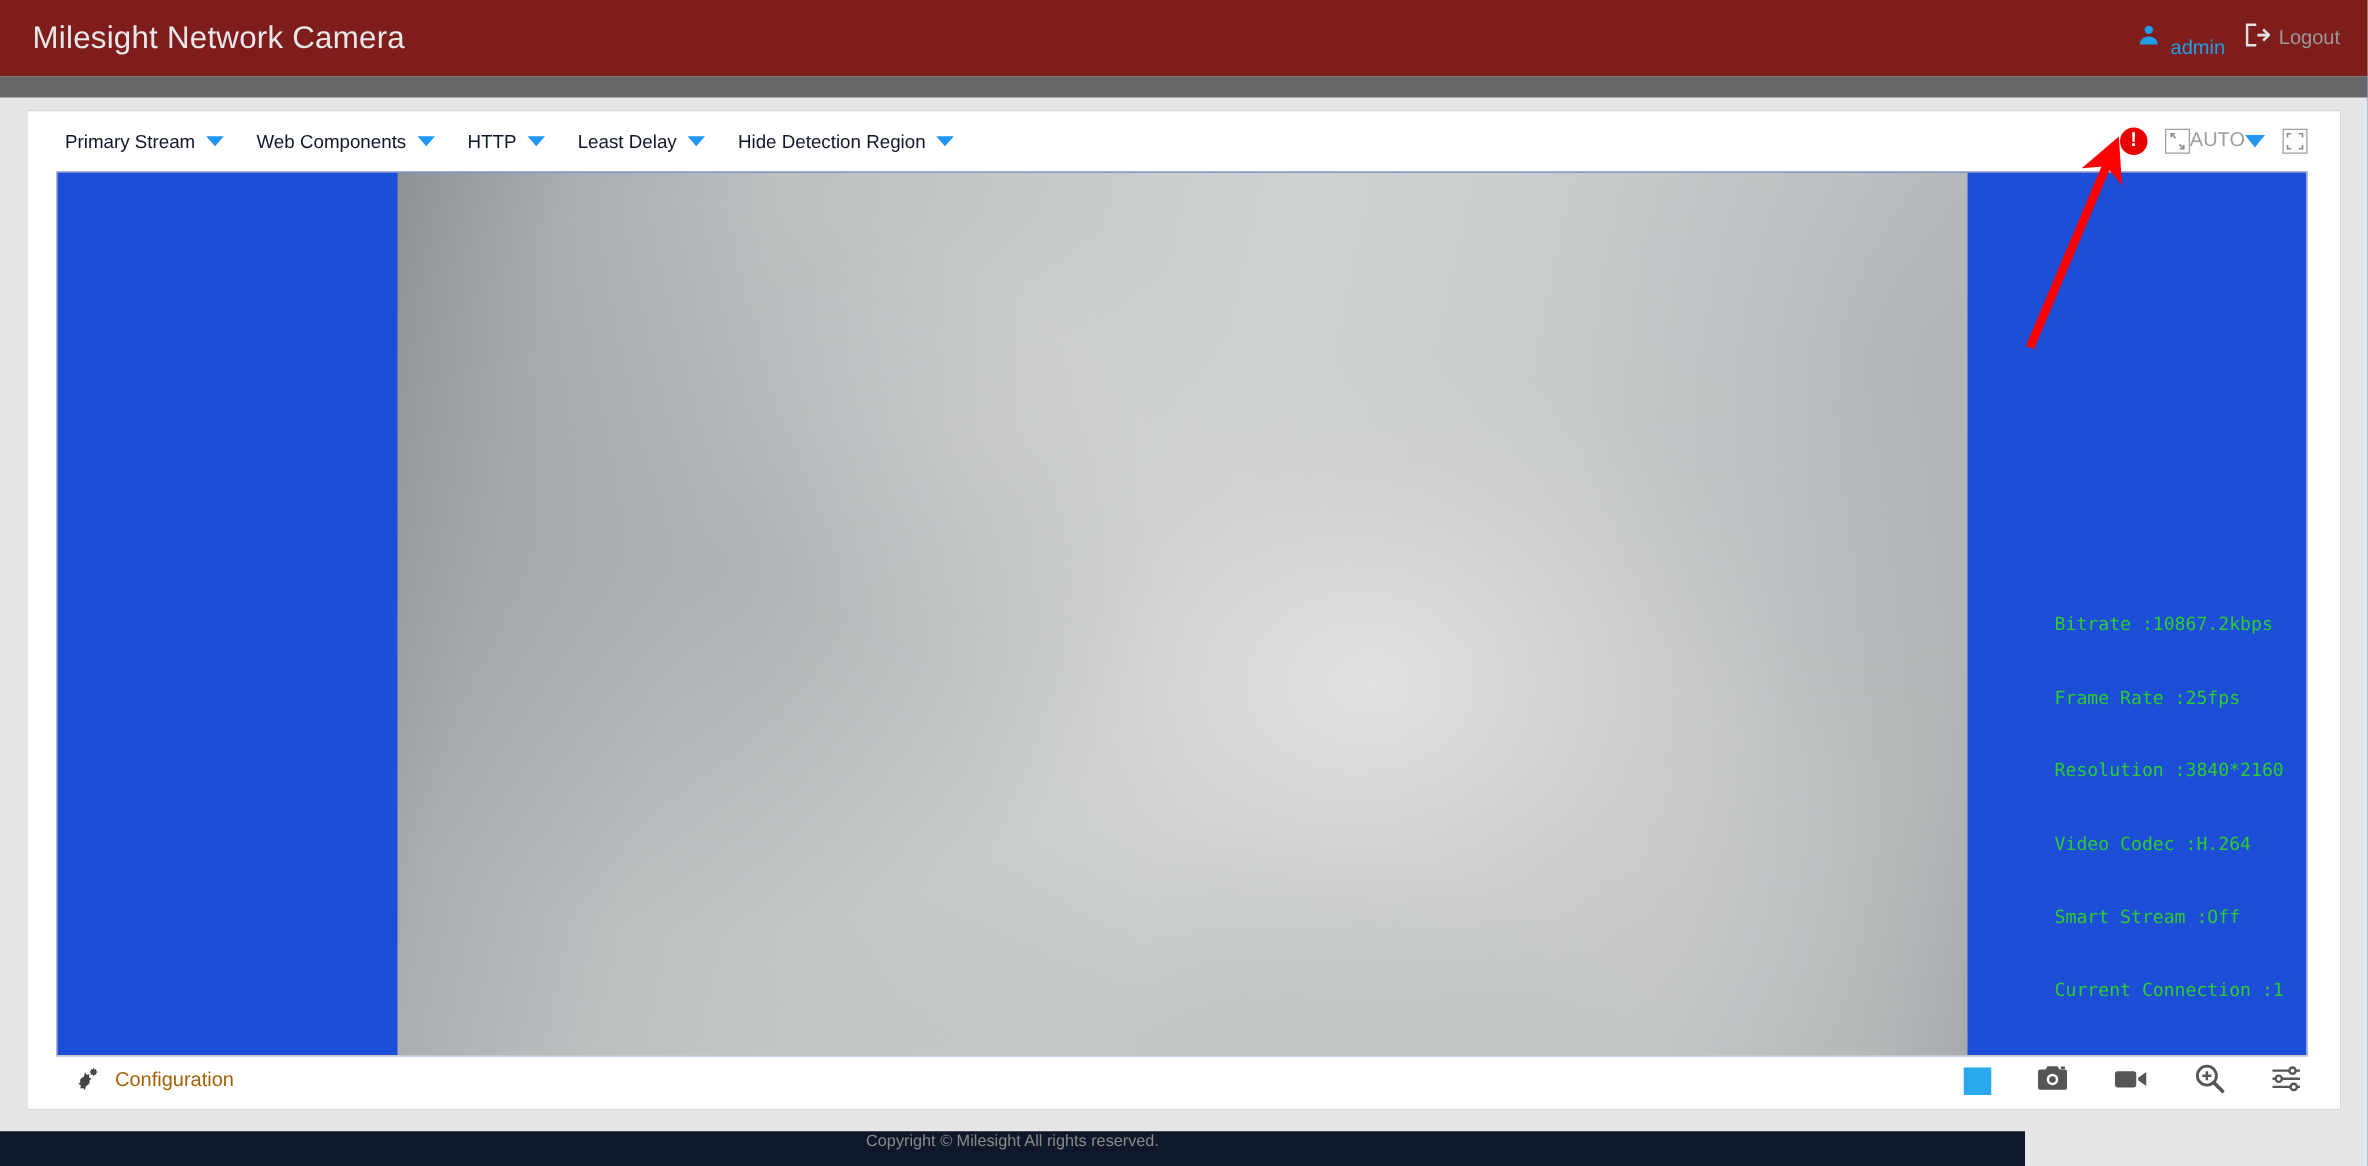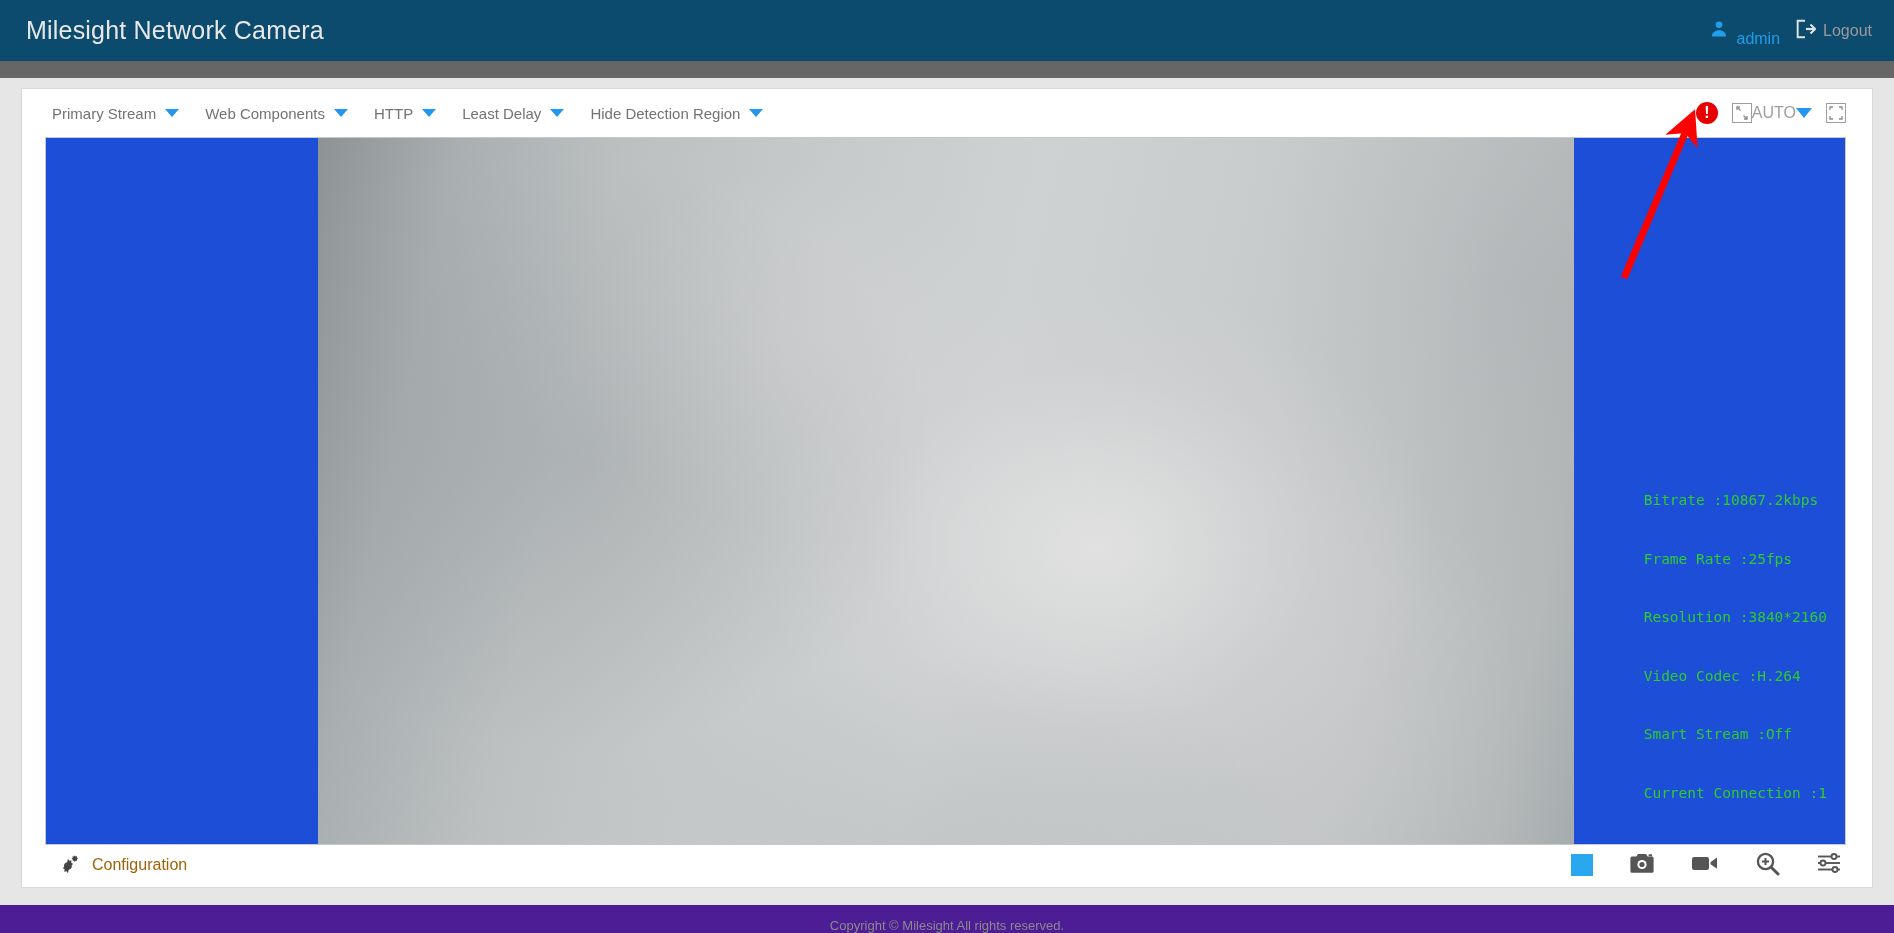--- a/index.html
+++ b/index.html
@@ -10,21 +10,21 @@
     overflow: hidden;
     background: #e6e6e6;
     font-family: "Liberation Sans", sans-serif;
   }
 
   
   .header {
     position: absolute;
     left: 0; top: 0;
     width: 1894px; height: 61px;
-    background: #0c4a6e;
+    background: #7f1d1d;
     display: flex;
     align-items: center;
     justify-content: space-between;
   }
   .header-title {
     margin-left: 26px;
     color: #e8e8e8;
     font-size: 25px;
     font-weight: 400;
     letter-spacing: 0.2px;
@@ -65,21 +65,21 @@
     align-items: center;
     padding-left: 30px;
   }
   .opt {
     display: flex;
     align-items: center;
     gap: 9px;
     margin-right: 26px;
     cursor: pointer;
   }
-  .opt-label { color: #737373; font-size: 15px; white-space: nowrap; }
+  .opt-label { color: #0f172a; font-size: 15px; white-space: nowrap; }
   .caret-down {
     width: 0; height: 0;
     border-left: 7px solid transparent;
     border-right: 7px solid transparent;
     border-top: 8px solid #2196f3;
   }
 
   
   .opt-bar-right {
     position: absolute;
@@ -170,24 +170,24 @@
   .config-group { display: flex; align-items: center; gap: 11px; cursor: pointer; }
   .config-label { color: #a16207; font-size: 16px; }
   .tool-group { display: flex; align-items: center; gap: 36px; }
   .tool-btn { cursor: pointer; display: flex; align-items: center; justify-content: center; }
   .stop-square { width: 22px; height: 22px; background: #29a8f0; }
 
   
   .footer {
     position: absolute;
     left: 0; bottom: 0;
-    width: 1894px; height: 28px;
-    background: #4c1d95;
-    display: flex;
-    align-items: flex-end;
+    width: 1620px; height: 28px;
+    background: #0f172a;
+    display: flex;
+    align-items: flex-start;
     justify-content: center;
   }
   .footer-text { color: #8a8a8a; font-size: 13px; }
 
   
   .annot {
     position: absolute;
     left: 0; top: 0;
     width: 1894px; height: 933px;
     pointer-events: none;

